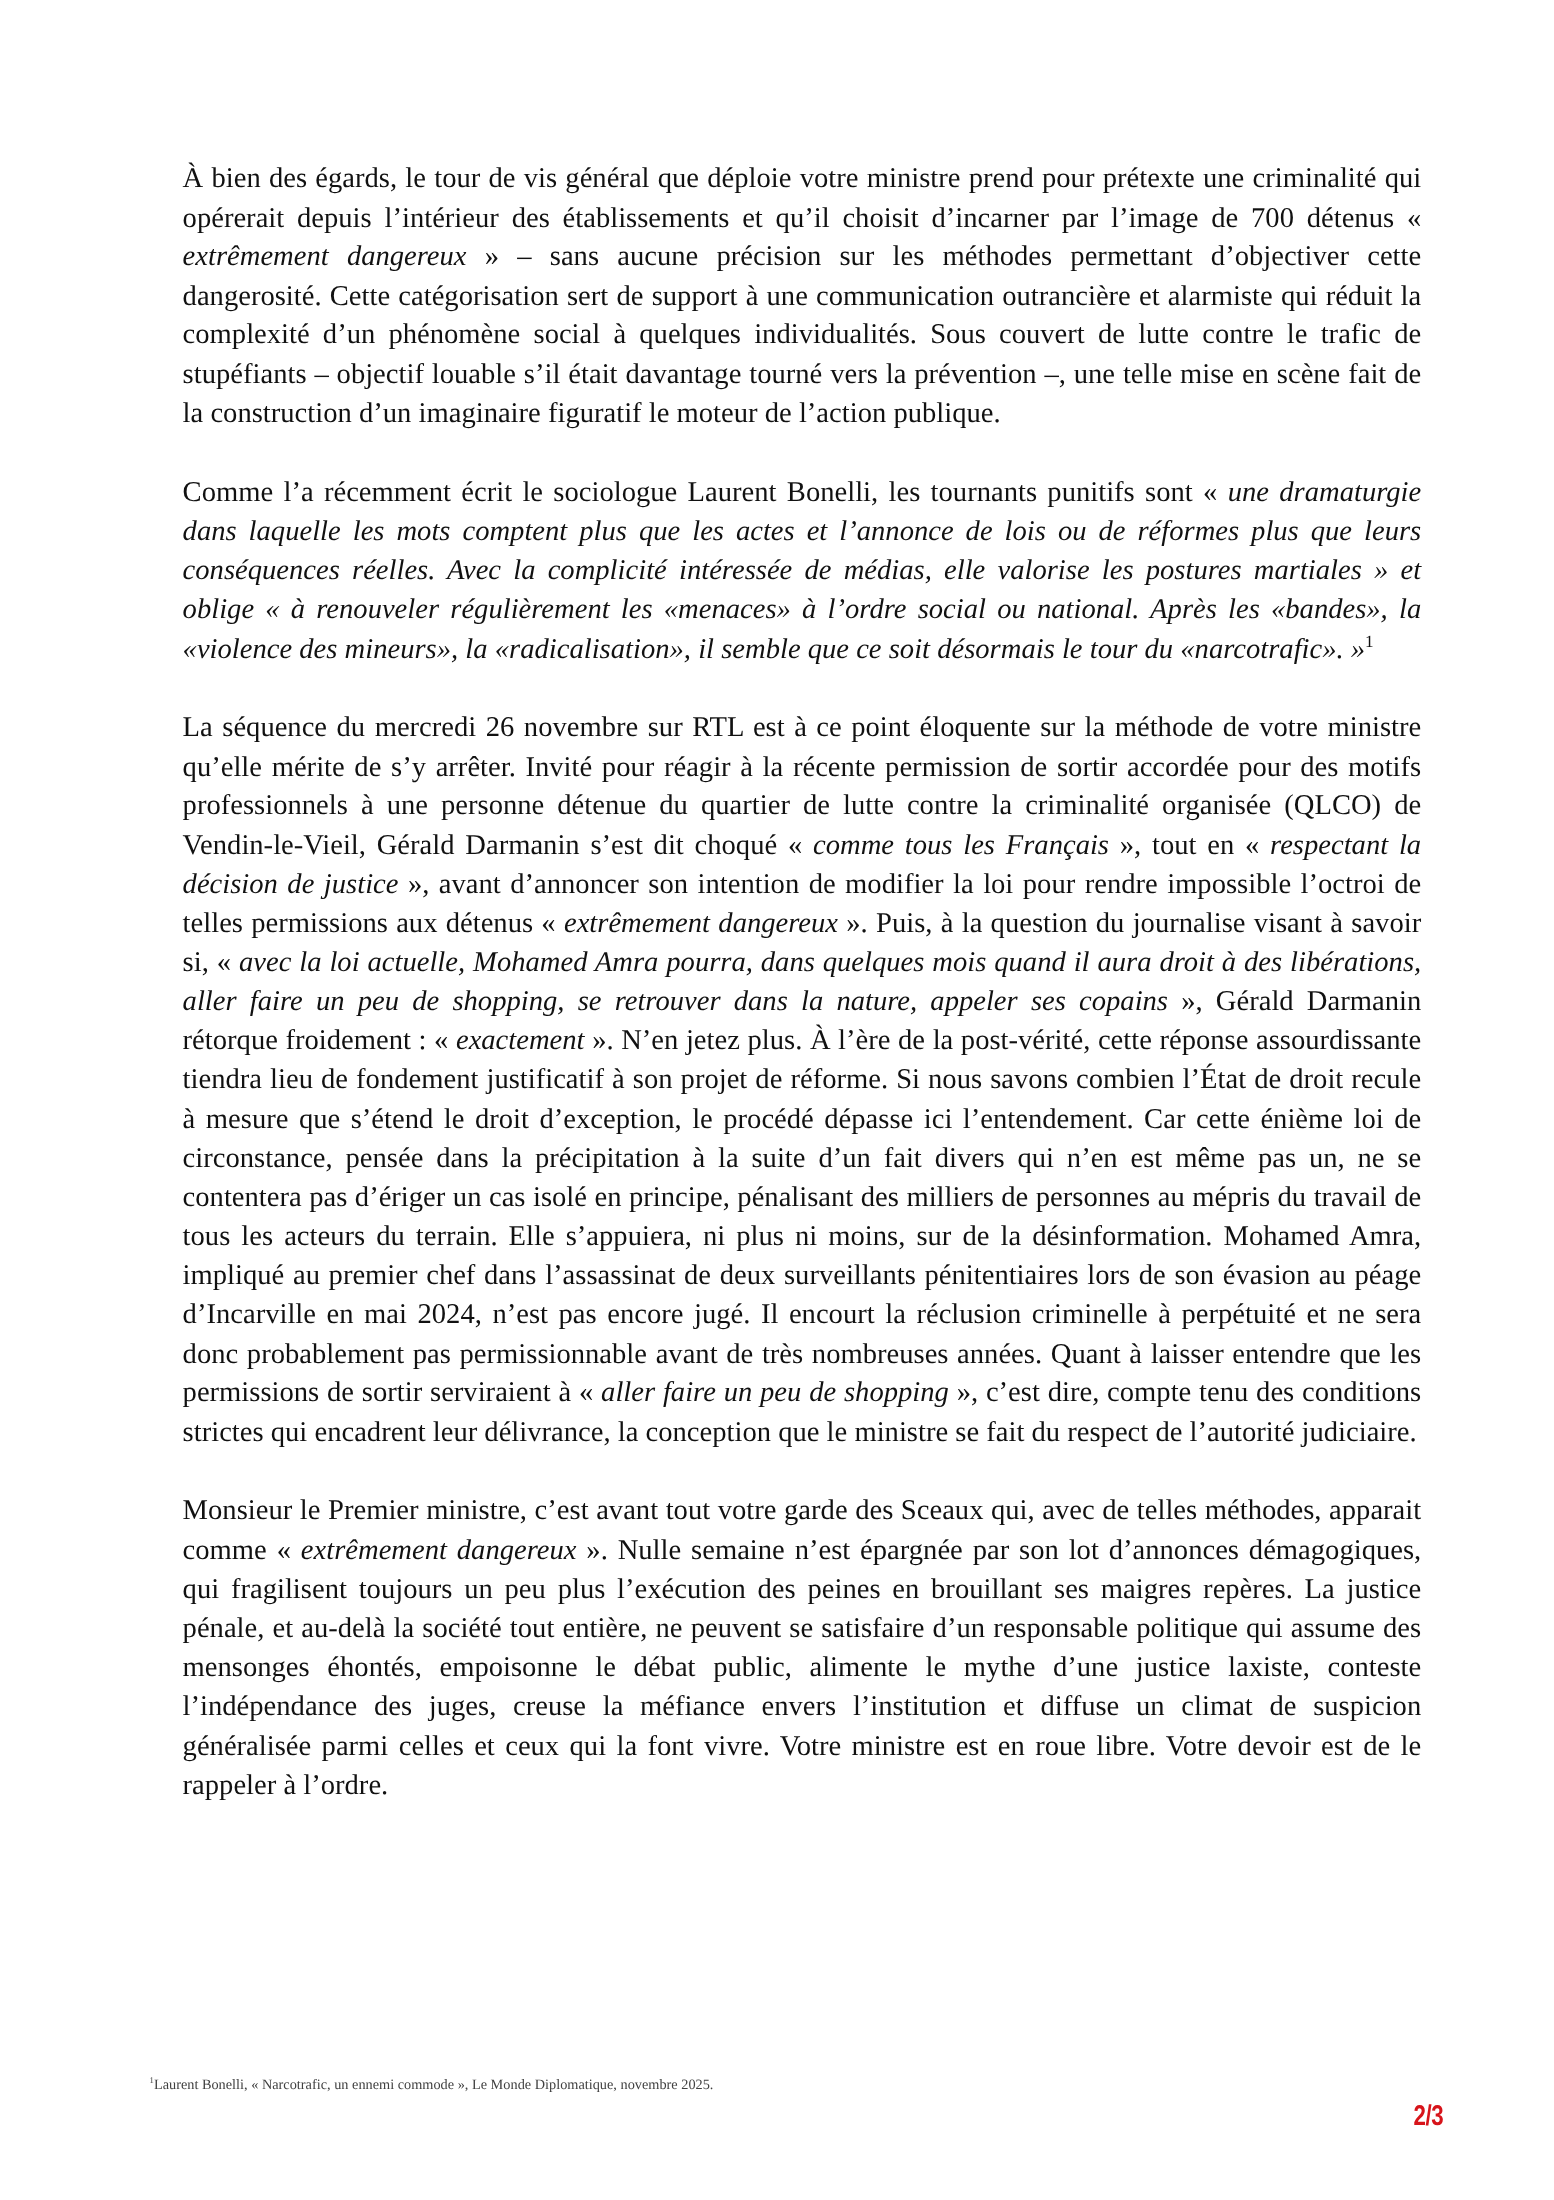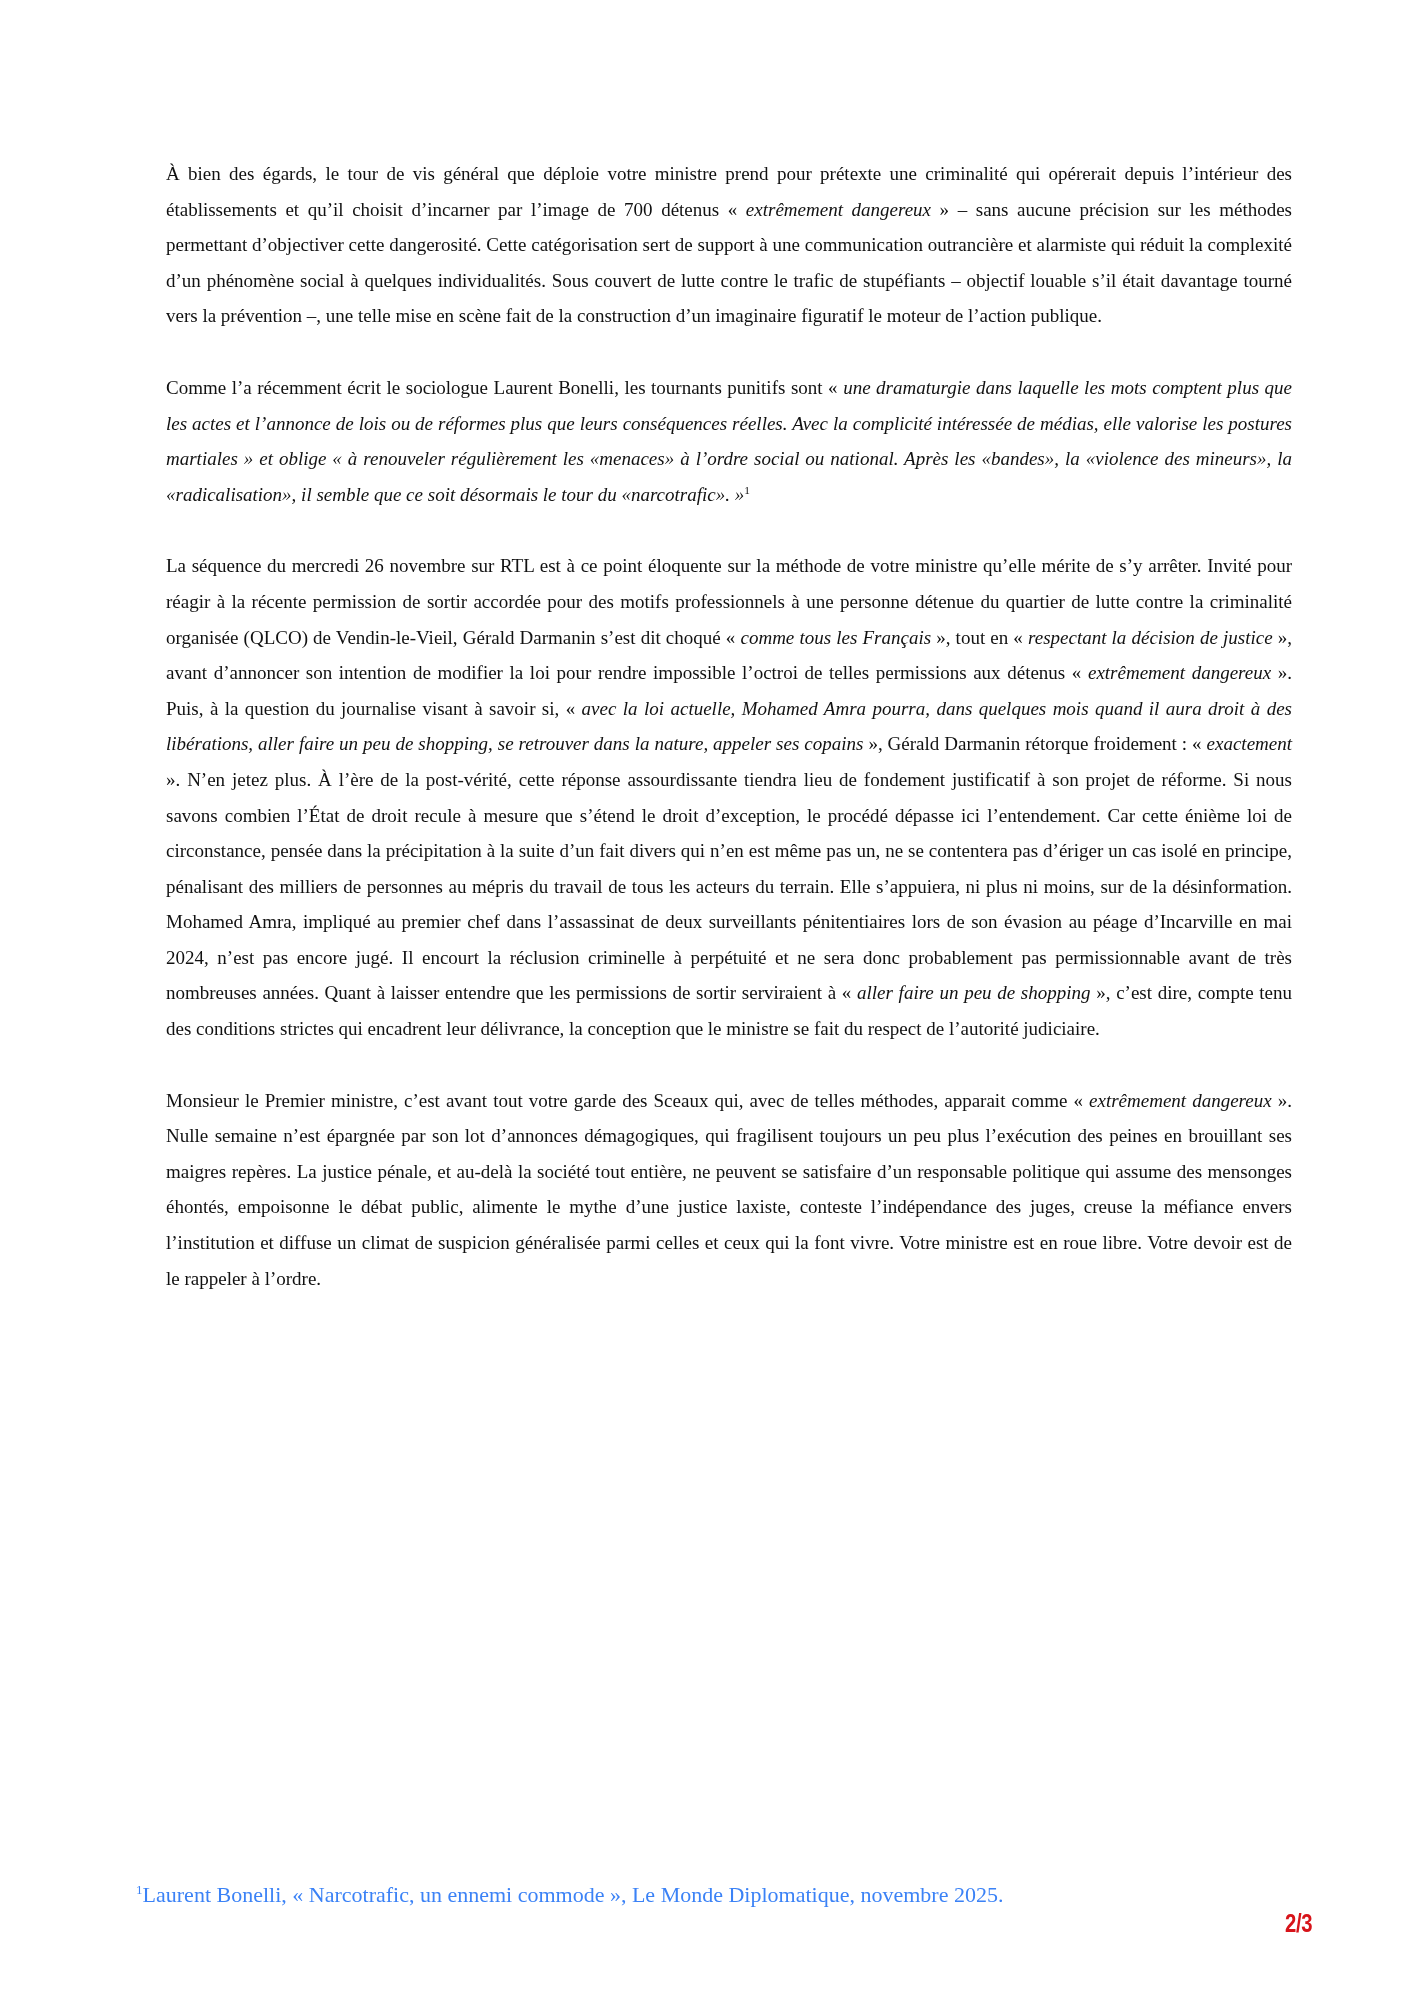--- a/index.html
+++ b/index.html
@@ -15,41 +15,41 @@
       font-family: "Liberation Serif", "DejaVu Serif", serif;
       color: #111111;
     }
     .page-body {
       position: absolute;
       left: 166px;
       top: 144px;
       width: 1126px;
     }
     .para {
-      margin: 12px 0 36px 0;
-      font-size: 19px;
+      margin: 0 0 36px 0;
+      font-size: 26px;
       line-height: 35.6px;
       text-align: justify;
       hyphens: none;
     }
     .para em {
       font-style: italic;
     }
     .para sup, .footnote sup {
       font-size: 60%;
       line-height: 0;
       vertical-align: super;
     }
     .footnote {
       position: absolute;
       left: 136px;
       top: 1885px;
-      font-size: 22px;
+      font-size: 13px;
       line-height: 20px;
-      color: #3b82f6;
+      color: #404040;
     }
     .page-number {
       position: absolute;
       left: 1285px;
       top: 1908px;
       font-family: "Liberation Sans", "DejaVu Sans", sans-serif;
       font-weight: bold;
       font-size: 26px;
       letter-spacing: -0.5px;
       transform: scaleX(0.78);

